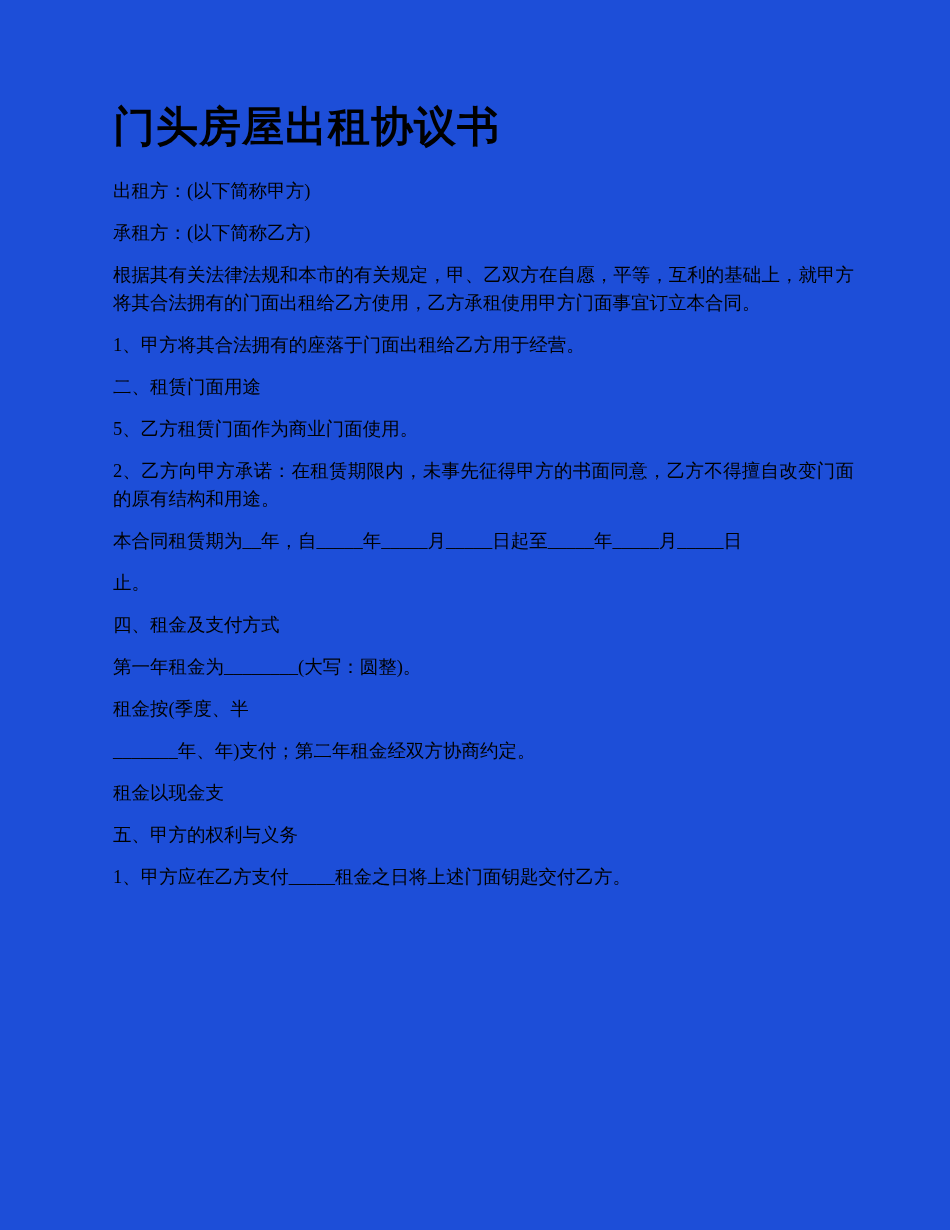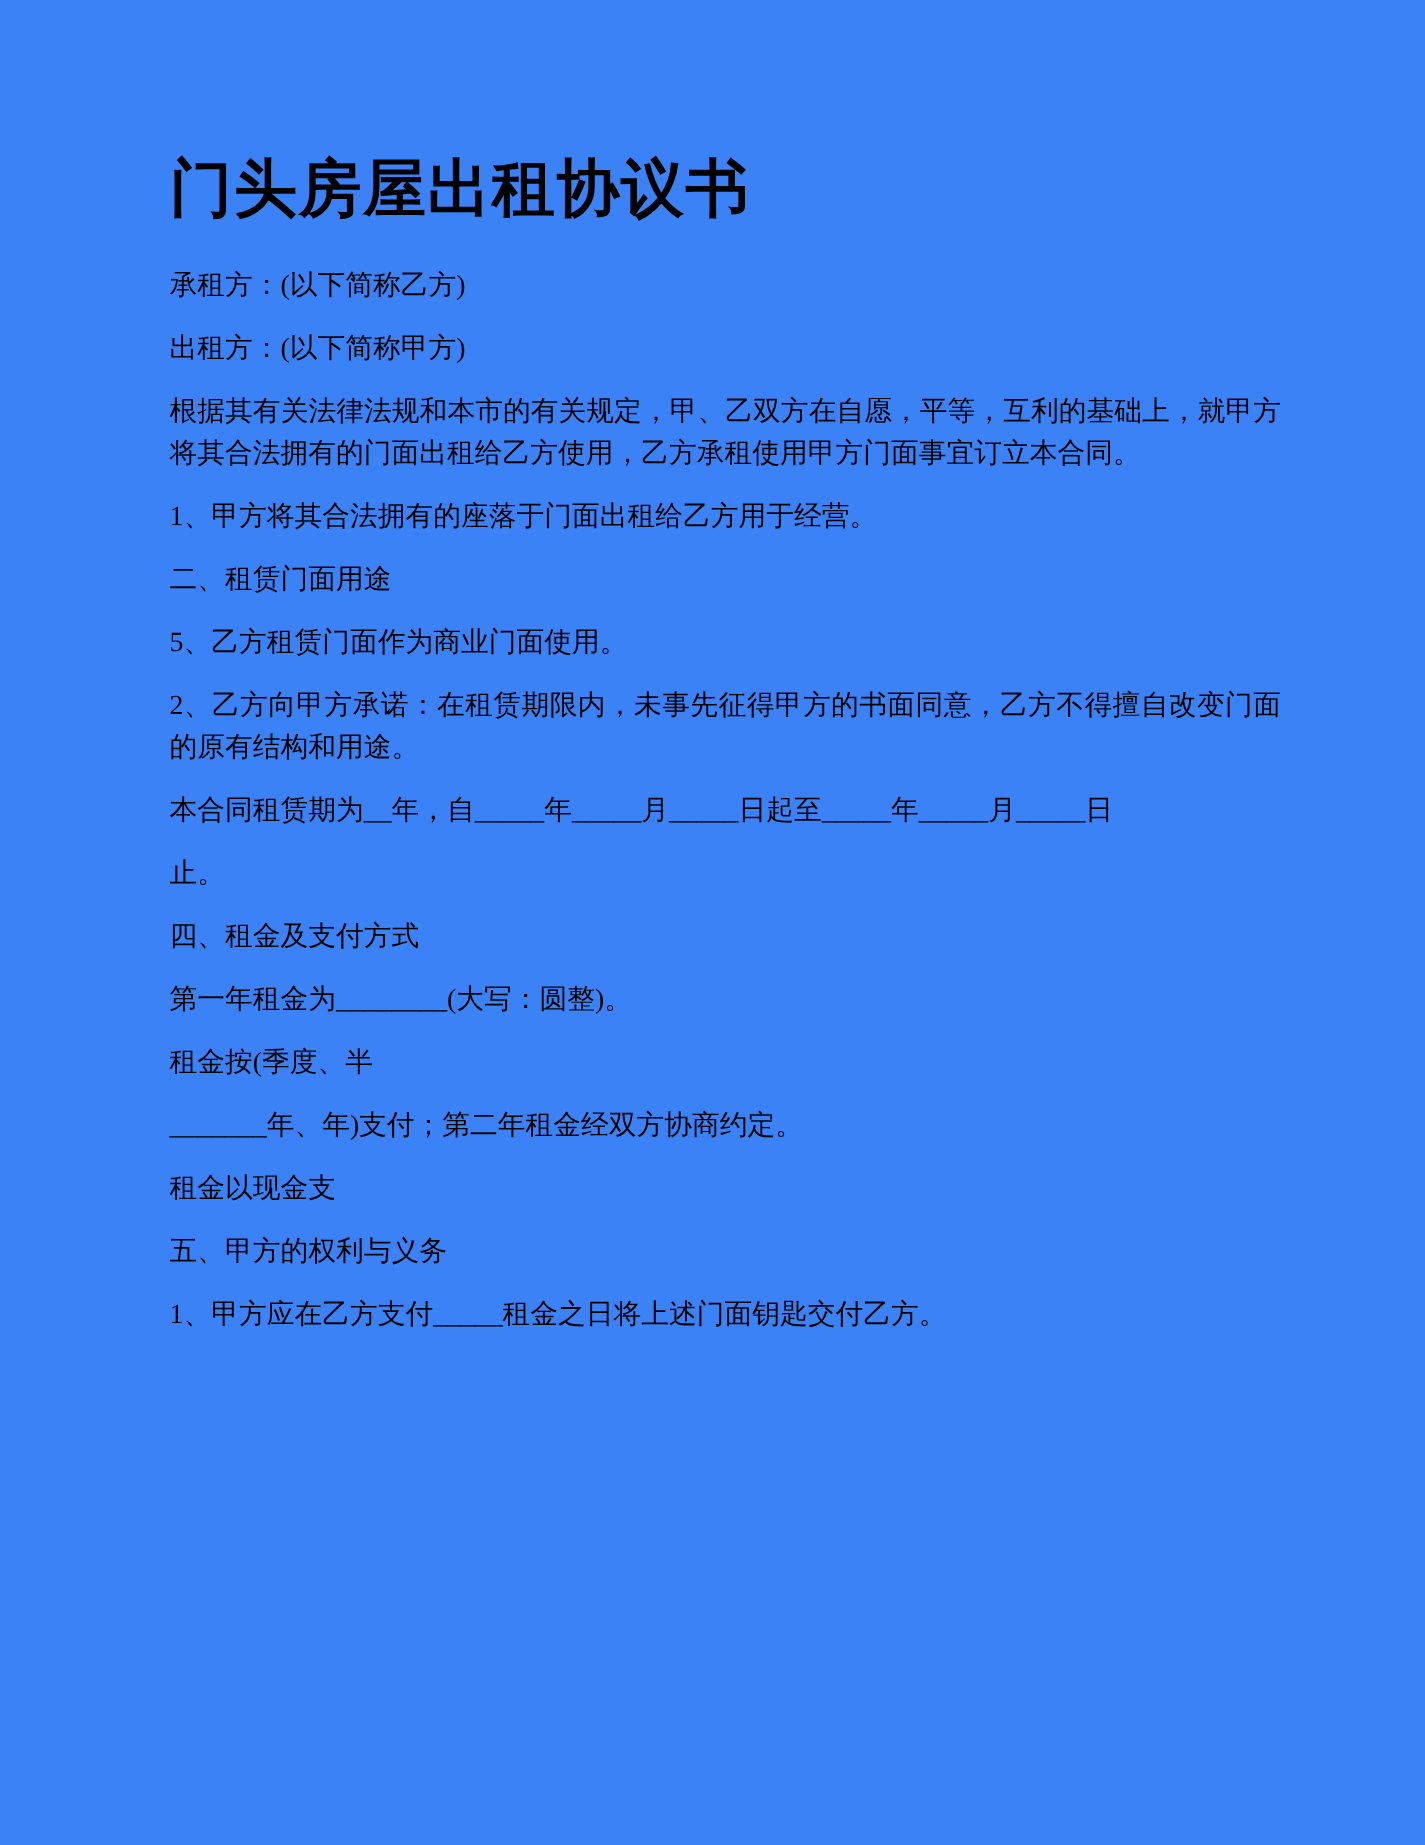--- a/index.html
+++ b/index.html
@@ -5,21 +5,21 @@
   html, body {
     margin: 0;
     padding: 0;
     background: #ffffff;
   }
   .page {
     position: relative;
     width: 950px;
     height: 1230px;
     box-sizing: border-box;
-    background: #3b82f6;
+    background: #1d4ed8;
     padding: 103px 96px 0 113px;
     overflow: hidden;
     font-family: "Liberation Serif", "DejaVu Serif", serif;
     font-size: 18.5px;
     line-height: 28px;
     color: #000000;
     text-align: justify;
   }
   h1.doc-title {
     font-size: 42px;
@@ -32,22 +32,22 @@
   p.doc-para {
     margin: 14px 0;
   }
 </style>
 </head>
 <body>
 
 <div class="page">
   <h1 class="doc-title">门头房屋出租协议书</h1>
 
+  <p class="doc-para">出租方：(以下简称甲方)</p>
   <p class="doc-para">承租方：(以下简称乙方)</p>
-  <p class="doc-para">出租方：(以下简称甲方)</p>
   <p class="doc-para">根据其有关法律法规和本市的有关规定，甲、乙双方在自愿，平等，互利的基础上，就甲方将其合法拥有的门面出租给乙方使用，乙方承租使用甲方门面事宜订立本合同。</p>
   <p class="doc-para">1、甲方将其合法拥有的座落于门面出租给乙方用于经营。</p>
   <p class="doc-para">二、租赁门面用途</p>
   <p class="doc-para">5、乙方租赁门面作为商业门面使用。</p>
   <p class="doc-para">2、乙方向甲方承诺：在租赁期限内，未事先征得甲方的书面同意，乙方不得擅自改变门面的原有结构和用途。</p>
   <p class="doc-para">本合同租赁期为__年，自_____年_____月_____日起至_____年_____月_____日</p>
   <p class="doc-para">止。</p>
   <p class="doc-para">四、租金及支付方式</p>
   <p class="doc-para">第一年租金为________(大写：圆整)。</p>
   <p class="doc-para">租金按(季度、半</p>

